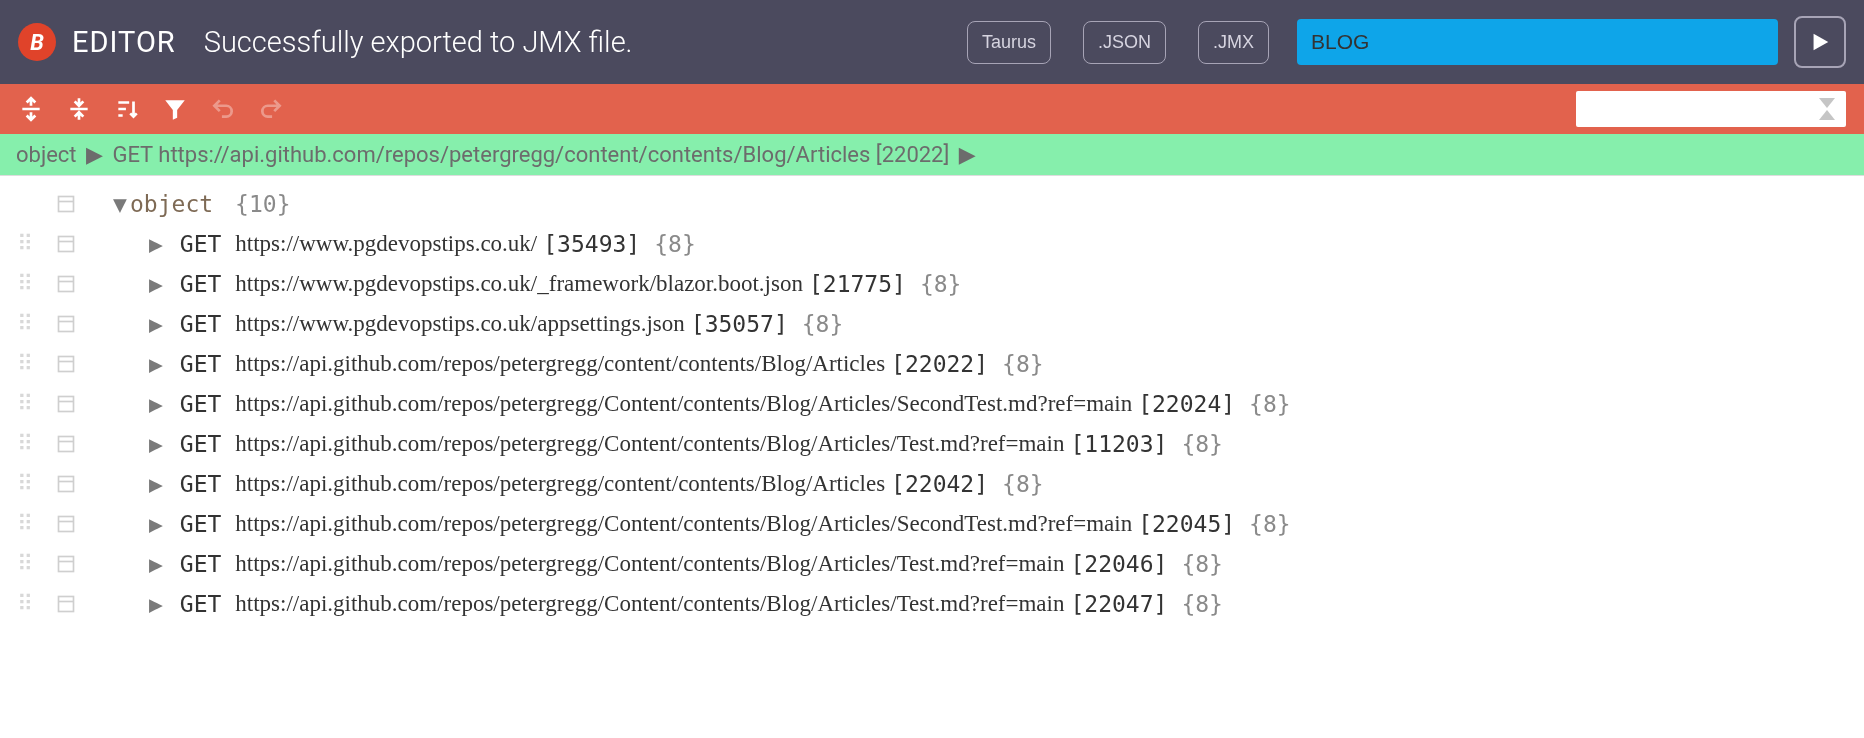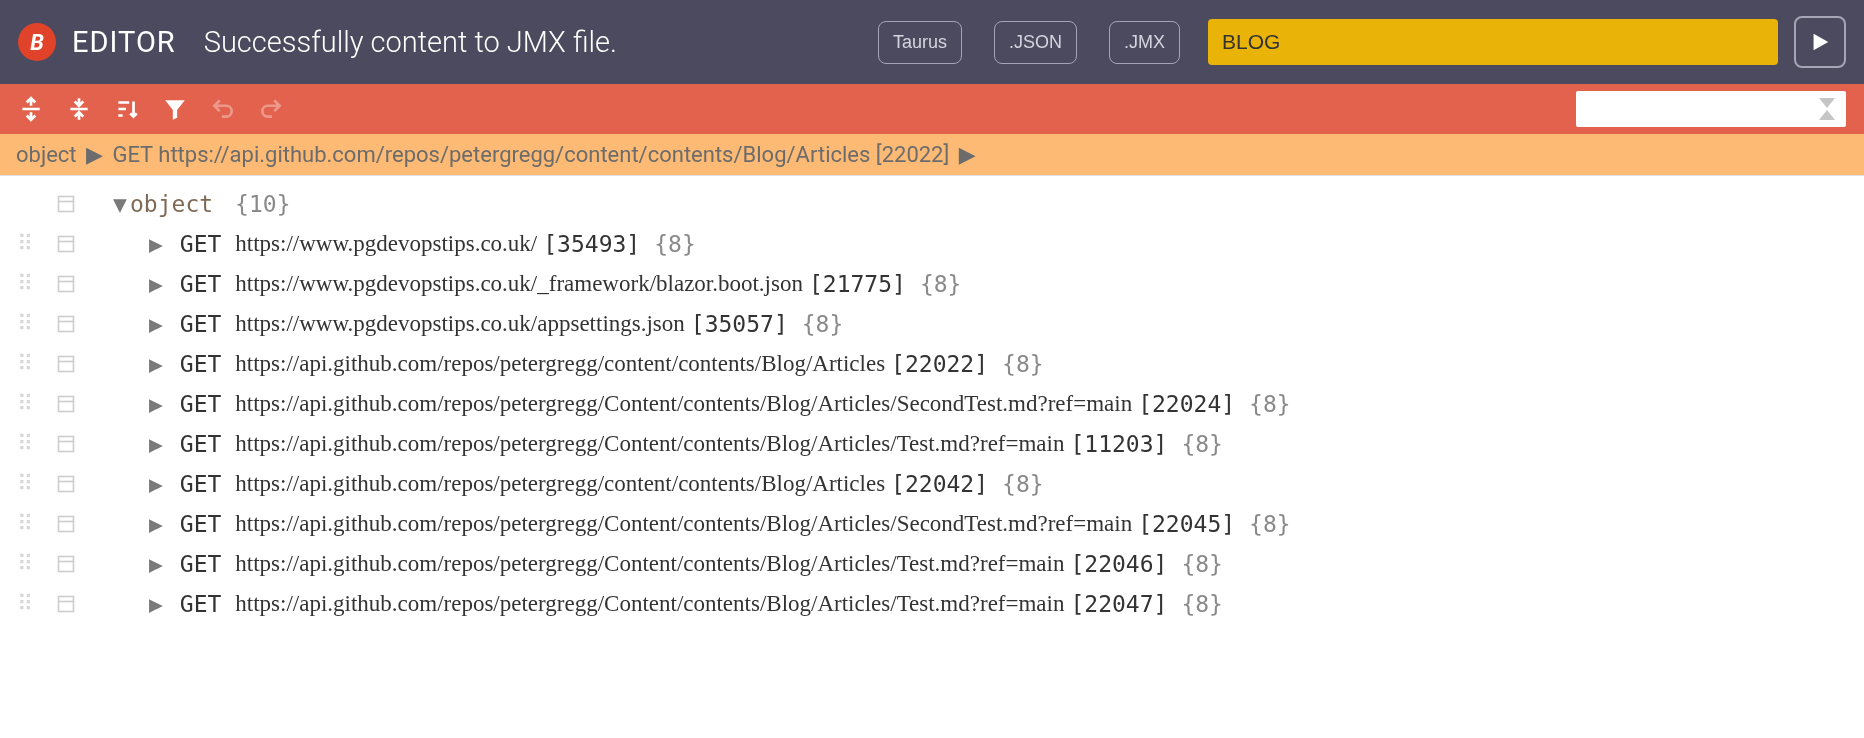--- a/index.html
+++ b/index.html
@@ -29,27 +29,27 @@
     border-radius: 8px;
     color: #d6d4e0;
     background: transparent;
     padding: 10px 14px;
     font-size: 18px;
     cursor: pointer;
     margin-left: 20px;
   }
   .test-name-input {
     height: 46px;
-    width: 570px;
+    width: 481px;
     border-radius: 4px;
     border: none;
     padding: 0 14px;
     font-size: 21px;
     color: #333;
-    background: #eab308;
+    background: #0ea5e9;
   }
   .run-btn {
     width: 52px; height: 52px;
     border: 2px solid #a7a4b6;
     border-radius: 8px;
     background: transparent;
     display: flex; align-items: center; justify-content: center;
     cursor: pointer;
   }
   .run-btn svg { fill: #fff; width: 22px; height: 22px; }
@@ -72,21 +72,21 @@
     width: 270px;
     display: flex; align-items: center;
     padding: 0 10px;
   }
   .search-box input { border: none; outline: none; flex: 1; font-size: 18px; background: transparent; color: #888;}
   .search-nav { display:flex; flex-direction: column; }
   .tri-down { width:0;height:0;border-left:8px solid transparent;border-right:8px solid transparent;border-top:10px solid #c5c5c5; margin:1px;}
   .tri-up { width:0;height:0;border-left:8px solid transparent;border-right:8px solid transparent;border-bottom:10px solid #c5c5c5; margin:1px;}
   
   .breadcrumb {
-    background: #fdba74;
+    background: #86efac;
     border-bottom: 1px solid #ddd;
     padding: 8px 16px;
     color: #6c6c6c;
     font-size: 22px;
   }
   .bc-sep { margin: 0 4px; }
   
   .tree { padding: 8px 0 8px 6px; font-family: "Consolas", "Menlo", monospace; font-size: 23px; color: #333; }
   .tree-row { display: flex; align-items: center; height: 40px; }
   .gutter { width: 40px; display:flex; align-items:center; justify-content:center; }
@@ -102,21 +102,21 @@
   .childcount { color: #8a8a8a; margin-left: 14px; }
   
   svg { display:block; }
 </style>
 </head>
 <body>
 
 <div class="header">
   <div class="logo-badge">B</div>
   <div class="editor-title">EDITOR</div>
-  <div class="status-text">Successfully content to JMX file.</div>
+  <div class="status-text">Successfully exported to JMX file.</div>
   <div class="header-spacer"></div>
   <div class="export-btns">
     <button class="export-btn">Taurus</button>
     <button class="export-btn">.JSON</button>
     <button class="export-btn">.JMX</button>
   </div>
   <input class="test-name-input" value="BLOG" style="">
   <button class="run-btn">
     <svg viewBox="0 0 24 24">
         <path d="M5 3 L21 12 L5 21 Z"></path>

